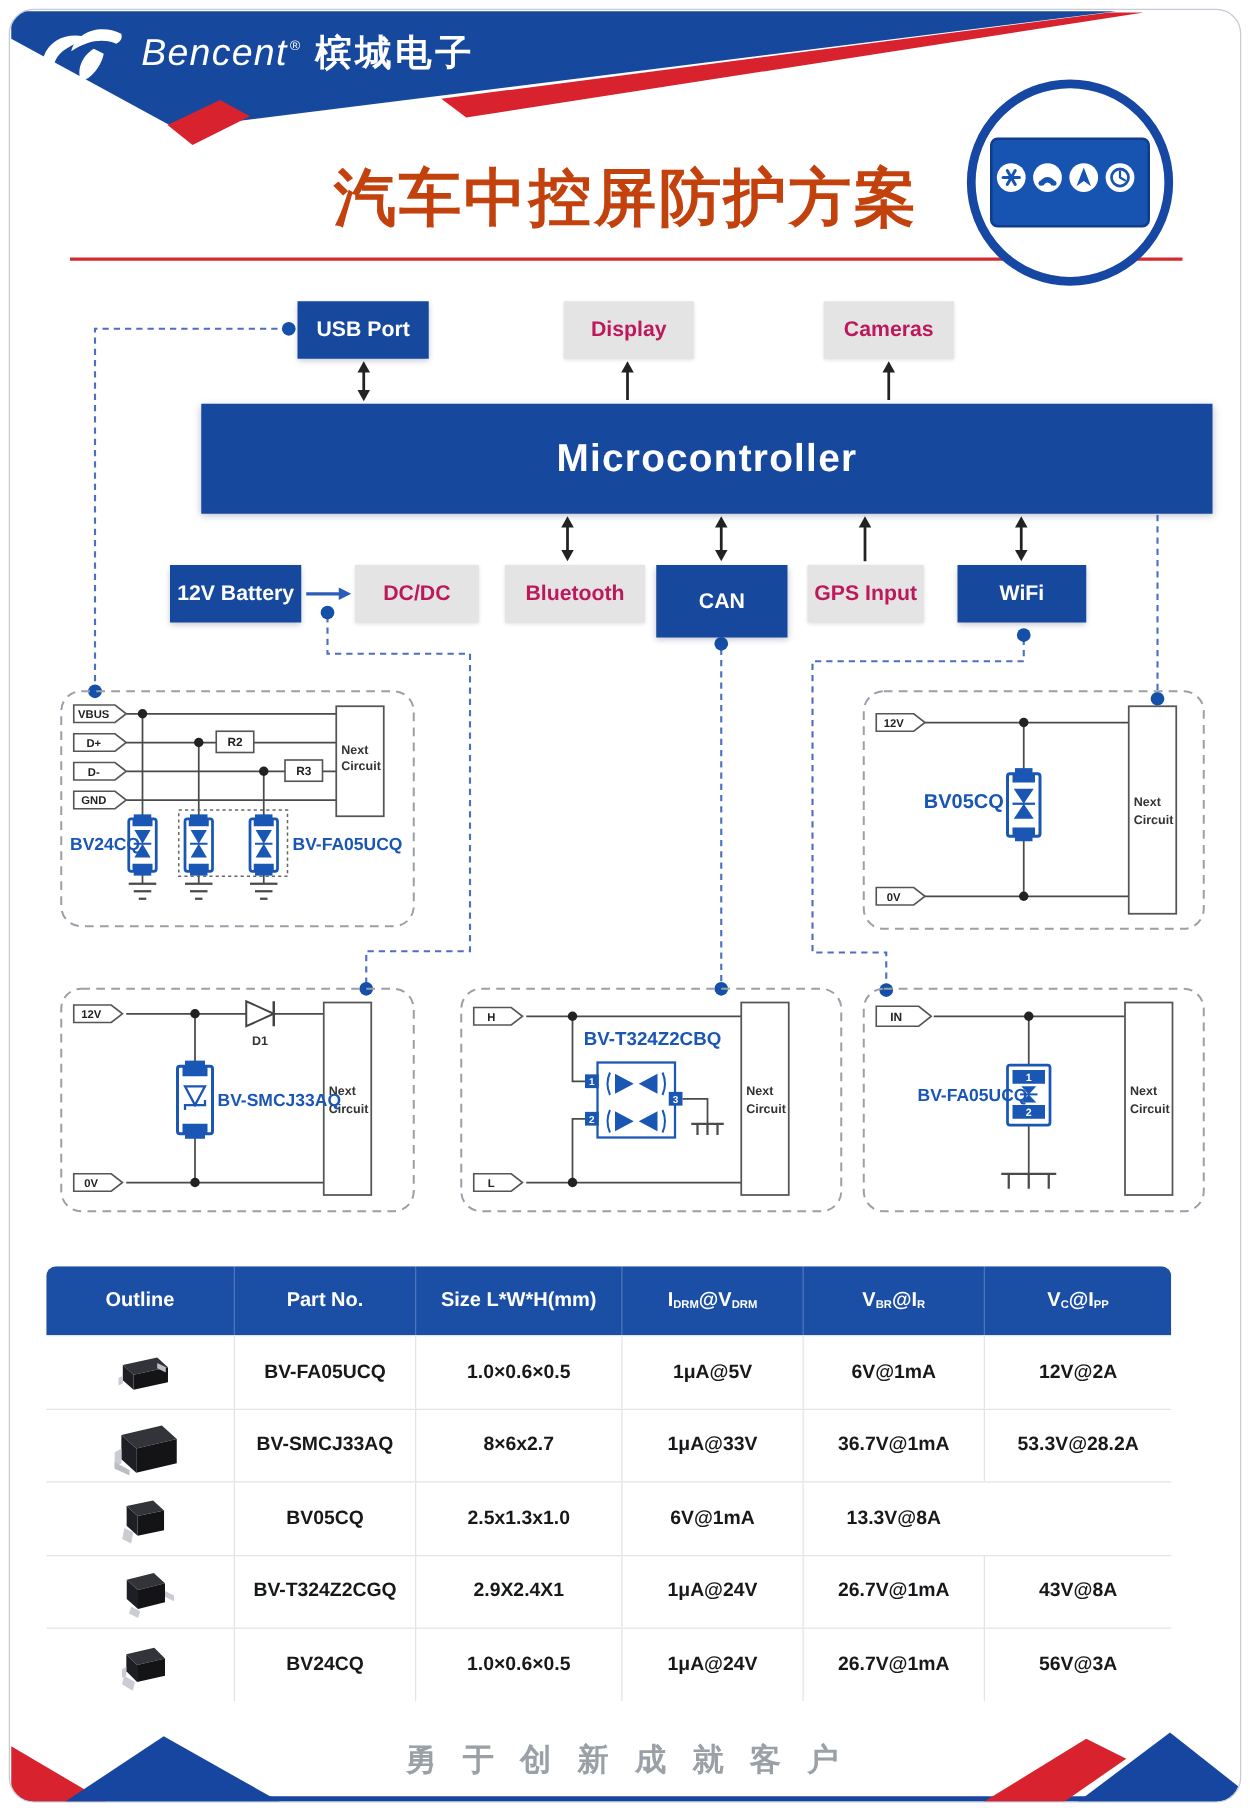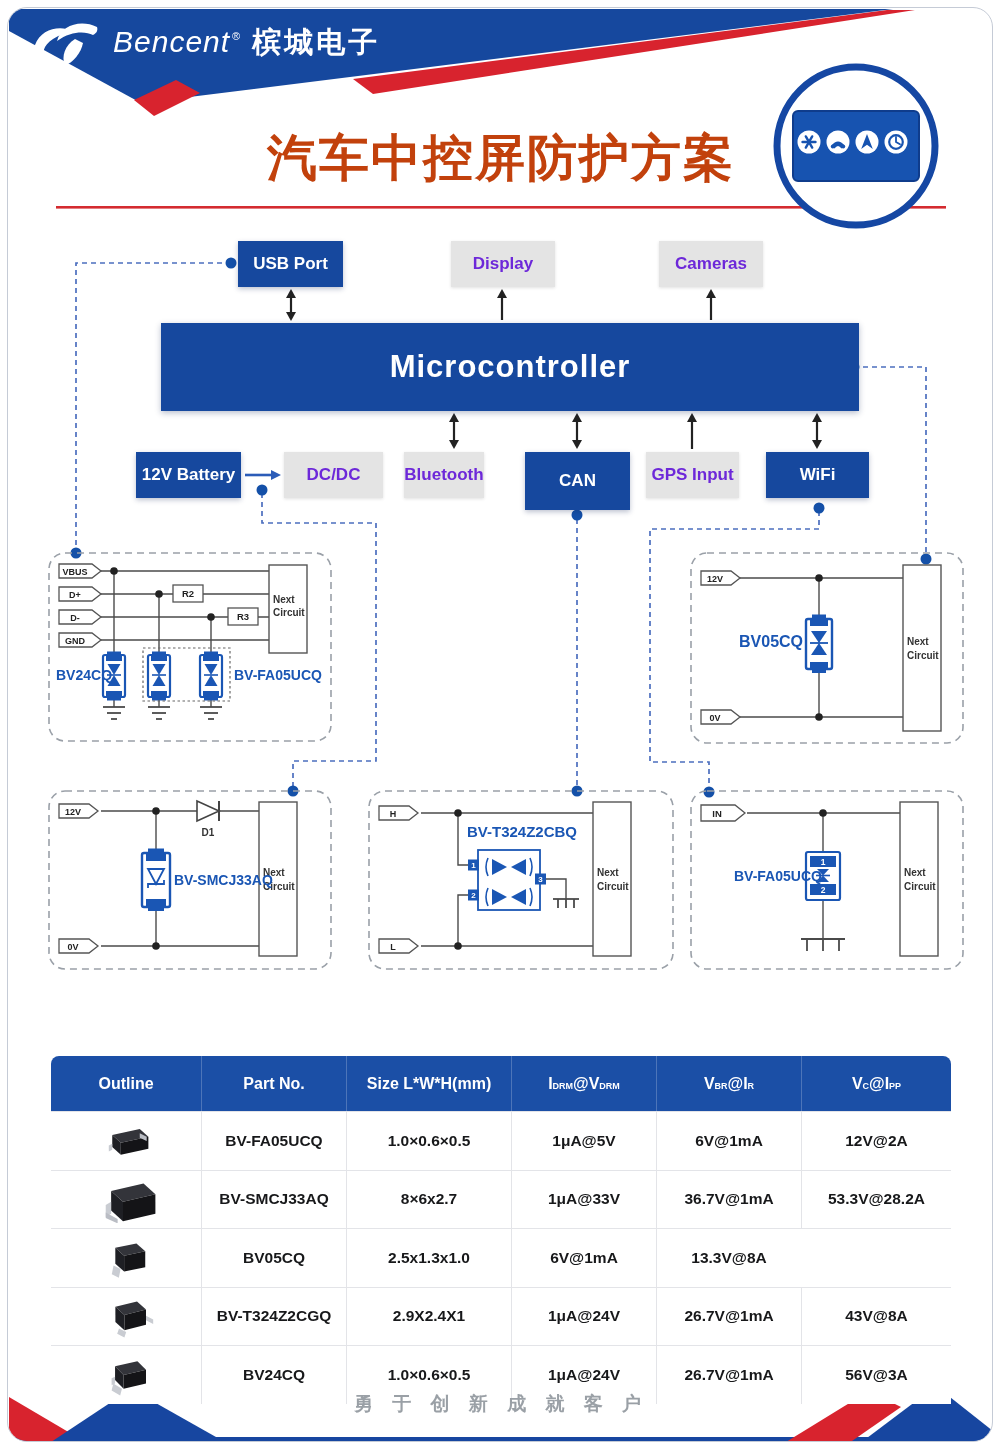--- a/index.html
+++ b/index.html
@@ -7,34 +7,34 @@
   .clip{position:absolute;left:7px;top:7px;width:986px;height:1435px;border-radius:20px;overflow:hidden;background:#fff;border:1px solid #c5cbd6;box-sizing:border-box;}
   .root{position:absolute;left:-7px;top:-7px;width:1000px;height:1449px;}
   svg.layer{position:absolute;left:0;top:0;}
   .brand{position:absolute;left:112px;top:22px;color:#fff;display:flex;align-items:baseline;white-space:nowrap;}
   .brand-en{font-size:30px;font-weight:normal;font-style:italic;letter-spacing:1px;}
   .brand-reg{font-size:11px;margin-left:2px;position:relative;top:-12px;font-style:normal;}
   .brand-cn{font-size:29px;font-weight:bold;margin-left:12px;letter-spacing:3px;}
   .title{position:absolute;left:150px;top:124px;width:700px;text-align:center;font-size:50px;font-weight:bold;color:#c2410c;letter-spacing:2px;}
   .box{position:absolute;display:flex;align-items:center;justify-content:center;font-size:17px;font-weight:600;box-sizing:border-box;}
   .box.blue{background:#16489E;color:#fff;box-shadow:0 2px 5px rgba(20,40,90,.28);}
-  .box.gray{background:#E4E4E4;color:#6d28d9;box-shadow:0 1px 3px rgba(0,0,0,.12);}
-  .mcu{position:absolute;left:160px;top:322px;width:698px;height:88px;background:#16489E;color:#fff;display:flex;align-items:center;justify-content:center;font-size:31px;font-weight:600;box-shadow:0 2px 6px rgba(20,40,90,.3);letter-spacing:1px;}
+  .box.gray{background:#E4E4E4;color:#be185d;box-shadow:0 1px 3px rgba(0,0,0,.12);}
+  .mcu{position:absolute;left:160px;top:322px;width:809px;height:88px;background:#16489E;color:#fff;display:flex;align-items:center;justify-content:center;font-size:31px;font-weight:600;box-shadow:0 2px 6px rgba(20,40,90,.3);letter-spacing:1px;}
   .part-label{position:absolute;color:#1A56B4;font-weight:bold;font-size:14px;white-space:nowrap;}
-  .tbl{position:absolute;left:50px;top:1012px;width:900px;border-radius:8px 8px 0 0;overflow:hidden;margin-top:43px;}
+  .tbl{position:absolute;left:36px;top:1012px;width:900px;border-radius:8px 8px 0 0;overflow:hidden;}
   .trow{display:grid;grid-template-columns:150px 145px 165px 145px 145px 150px;}
   .thead{background:#1B4FA6;color:#fff;height:55px;}
   .th{display:flex;align-items:center;justify-content:center;font-weight:bold;font-size:16px;border-left:1px solid rgba(255,255,255,.22);}
   .th:first-child{border-left:none;}
   .th sub{font-size:9px;position:relative;top:2px;}
   .tr{height:57.5px;background:#fff;border-top:1px solid #e3e4e8;}
   .tr:first-of-type{border-top:none;}
   .td{display:flex;align-items:center;justify-content:center;font-weight:bold;font-size:15.5px;color:#17181a;border-left:1px solid #e3e4e8;}
   .td:first-child{border-left:none;}
-  .slogan{position:absolute;left:0;top:1390px;width:100%;text-align:center;font-size:19px;color:#9aa0a6;letter-spacing:7px;font-weight:600;}
+  .slogan{position:absolute;left:0;top:1390px;width:100%;text-align:center;font-size:25px;color:#9aa0a6;letter-spacing:7px;font-weight:600;}
 </style>
 </head>
 <body>
 
 <div class="page">
 <div class="clip">
 <div class="root">
 
   <svg class="layer" width="1000" height="1449" viewBox="0 0 1000 1449">
 
@@ -367,21 +367,21 @@
           <span class="brand-cn">槟城电子</span>
   </div>
   <div class="title">汽车中控屏防护方案</div>
 
   <div class="box blue" style="left:237px;top:240px;width:105px;height:46px;">USB Port</div>
   <div class="box gray" style="left:450px;top:240px;width:104px;height:46px;">Display</div>
   <div class="box gray" style="left:658px;top:240px;width:104px;height:46px;">Cameras</div>
   <div class="mcu">Microcontroller</div>
   <div class="box blue" style="left:135px;top:451px;width:105px;height:46px;">12V Battery</div>
   <div class="box gray" style="left:283px;top:451px;width:99px;height:46px;">DC/DC</div>
-  <div class="box gray" style="left:403px;top:451px;width:80px;height:46px;">Bluetooth</div>
+  <div class="box gray" style="left:403px;top:451px;width:112px;height:46px;">Bluetooth</div>
   <div class="box blue" style="left:524px;top:451px;width:105px;height:58px;">CAN</div>
   <div class="box gray" style="left:645px;top:451px;width:93px;height:46px;">GPS Input</div>
   <div class="box blue" style="left:765px;top:451px;width:103px;height:46px;">WiFi</div>
 
   <div class="part-label" style="left:55px;top:666px;">BV24CQ</div>
   <div class="part-label" style="left:233px;top:666px;">BV-FA05UCQ</div>
   <div class="part-label" style="left:738px;top:632px;font-size:16px;">BV05CQ</div>
   <div class="part-label" style="left:173px;top:871px;">BV-SMCJ33AQ</div>
   <div class="part-label" style="left:466px;top:822px;font-size:15px;">BV-T324Z2CBQ</div>
   <div class="part-label" style="left:733px;top:867px;">BV-FA05UCQ</div>

